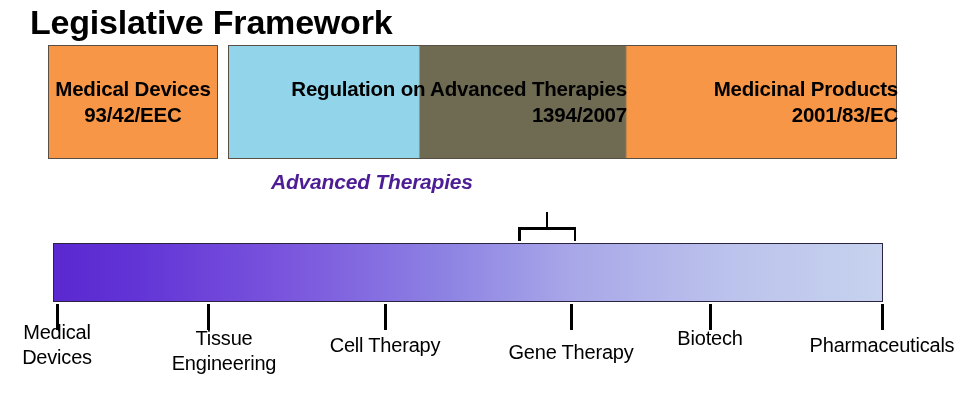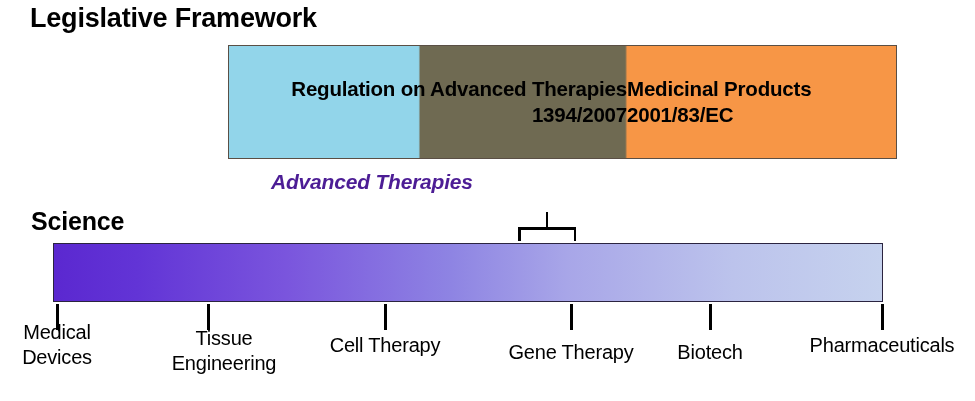--- a/index.html
+++ b/index.html
@@ -22,21 +22,21 @@
   .section-title {
     position: absolute;
     font-weight: bold;
     color: #000000;
     white-space: nowrap;
     letter-spacing: -0.2px;
   }
   #legislative-title {
     left: 30px;
     top: 3px;
-    font-size: 27px;
+    font-size: 34px;
   }
   #science-title {
     left: 31px;
     top: 207px;
     font-size: 25px;
   }
 
   
   #legislative-bar {
     position: absolute;
@@ -90,21 +90,21 @@
     top: 50%;
     transform: translateY(-50%);
     text-align: right;
   }
   #leg-medicinal-text {
     position: absolute;
     left: 398px;
     width: 271px;
     top: 50%;
     transform: translateY(-50%);
-    text-align: left;
+    text-align: right;
   }
 
   
   #advanced-therapies-label {
     position: absolute;
     left: 271px;
     top: 170px;
     font-size: 21px;
     font-weight: bold;
     font-style: italic;
@@ -194,20 +194,25 @@
 </style>
 </head>
 <body>
 
 <div id="canvas">
 
   <div class="section-title" id="legislative-title">Legislative Framework</div>
 
   <div id="legislative-bar">
 
+    <div class="leg-box" id="leg-box-medical-devices">
+      <span class="leg-box-label">Medical
+Devices
+93/42/EEC</span>
+    </div>
 
     <div class="leg-box" id="leg-box-regulation">
       <span class="leg-box-label" id="leg-regulation-text">Regulation
 on Advanced
 Therapies 1394/2007</span>
       <span class="leg-box-label" id="leg-medicinal-text">Medicinal
 Products
 2001/83/EC</span>
     </div>
 
@@ -215,34 +220,33 @@
 
   <div id="advanced-therapies-label">Advanced Therapies</div>
 
   <div id="advanced-therapies-bracket">
     <div class="br-stem"></div>
     <div class="br-top"></div>
     <div class="br-leg-left"></div>
     <div class="br-leg-right"></div>
   </div>
 
-  <div class="section-title" id="science-title">Science</div>
 
   <div id="science-bar"></div>
 
   <div id="science-ticks-layer">
       <div class="sci-tick" style="left: 56px;"></div>
       <div class="sci-label" style="width: 200px; left: -43px; top: 320px;">Medical
 Devices</div>
       <div class="sci-tick" style="left: 207px;"></div>
       <div class="sci-label" style="width: 200px; left: 124px; top: 326px;">Tissue
 Engineering</div>
       <div class="sci-tick" style="left: 384px;"></div>
       <div class="sci-label" style="width: 200px; left: 285px; top: 333px;">Cell Therapy</div>
       <div class="sci-tick" style="left: 570px;"></div>
       <div class="sci-label" style="width: 200px; left: 471px; top: 340px;">Gene Therapy</div>
       <div class="sci-tick" style="left: 709px;"></div>
-      <div class="sci-label" style="width: 200px; left: 610px; top: 340px;">Biotech</div>
+      <div class="sci-label" style="width: 200px; left: 610px; top: 326px;">Biotech</div>
       <div class="sci-tick" style="left: 881px;"></div>
       <div class="sci-label" style="width: 200px; left: 782px; top: 333px;">Pharmaceuticals</div>
     </div>
 
 </div>
 
 </body></html>

